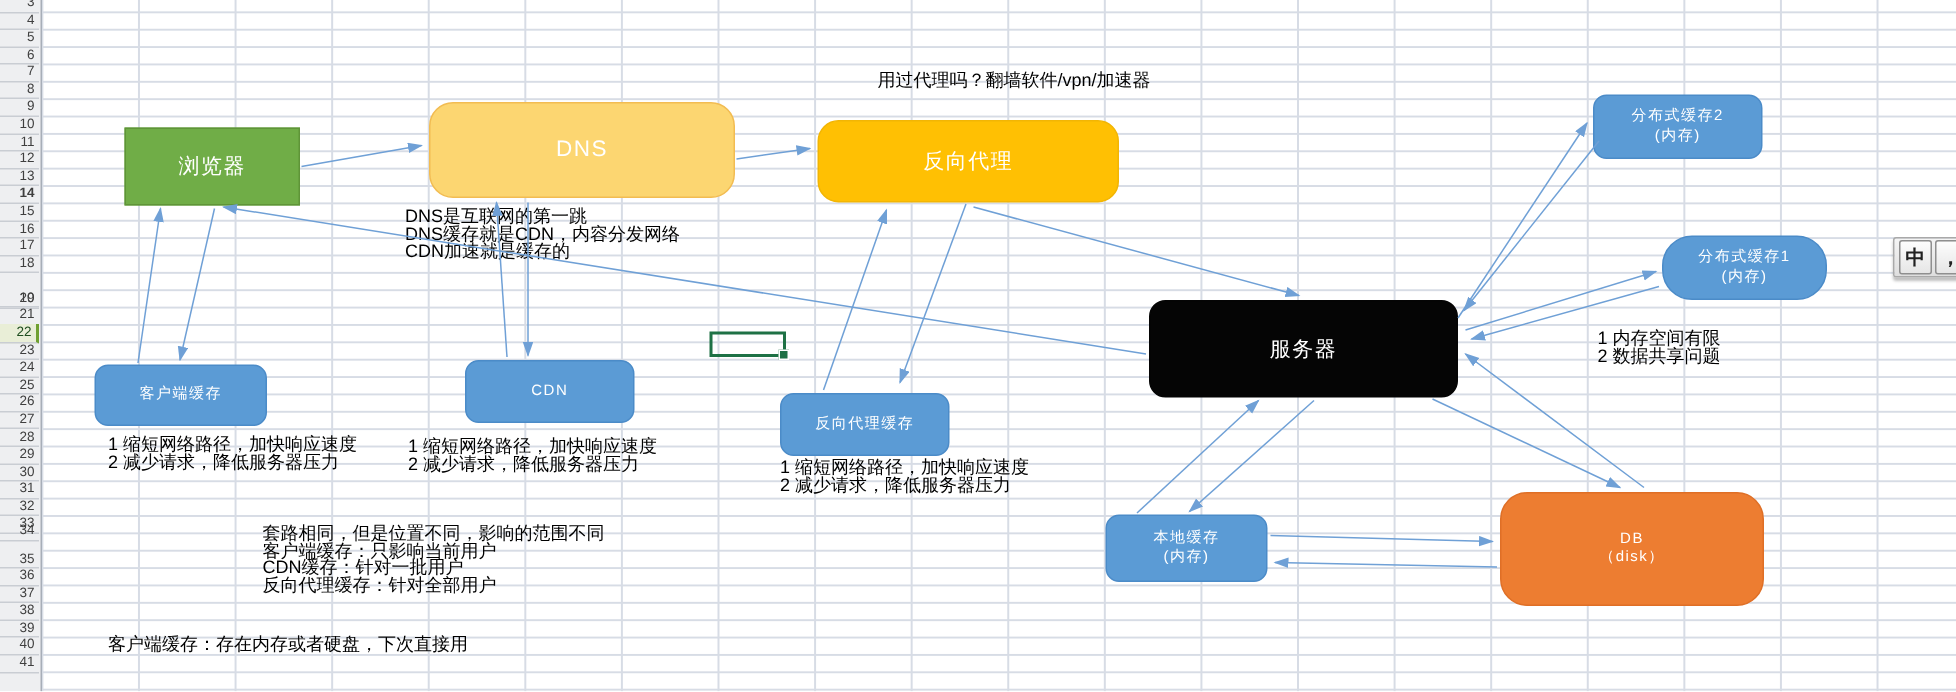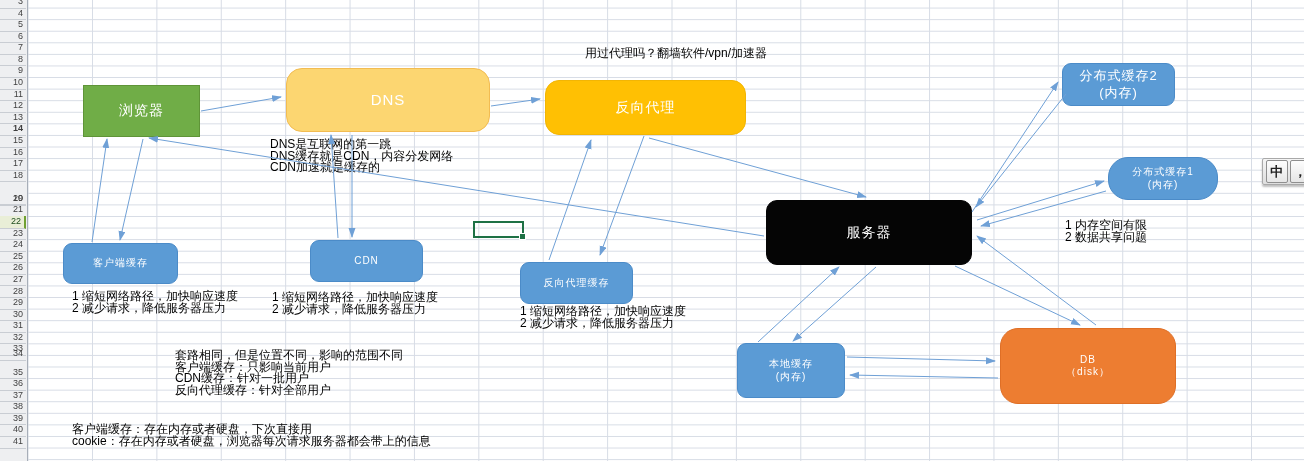--- a/index.html
+++ b/index.html
@@ -99,21 +99,20 @@
         <div>2 数据共享问题</div>
       </div>
       <div class="anno" style="left: 175px; top: 350px;">
         <div>套路相同，但是位置不同，影响的范围不同</div>
         <div>客户端缓存：只影响当前用户</div>
         <div>CDN缓存：针对一批用户</div>
         <div>反向代理缓存：针对全部用户</div>
       </div>
       <div class="anno" style="left: 72px; top: 424px;">
         <div>客户端缓存：存在内存或者硬盘，下次直接用</div>
-        <div>cookie：存在内存或者硬盘，浏览器每次请求服务器都会带上的信息</div>
       </div>
     </div>
 
   <div id="shapes">
       <div class="node" style="left: 83px; top: 85px; width: 117px; height: 52px; background: rgb(112, 173, 71); border: 1px solid rgb(95, 148, 56); border-radius: 0px; font-size: 14px; box-sizing: border-box;">
         <div>浏览器</div>
       </div>
       <div class="node" style="left: 286px; top: 68px; width: 204px; height: 64px; background: rgb(252, 214, 113); border: 1px solid rgb(242, 188, 82); border-radius: 16px; font-size: 15px; box-sizing: border-box;">
         <div>DNS</div>
       </div>
@@ -125,25 +124,25 @@
       </div>
       <div class="node" style="left: 63px; top: 243px; width: 115px; height: 41px; background: rgb(91, 155, 213); border: 1px solid rgb(75, 139, 200); border-radius: 9px; font-size: 10px; box-sizing: border-box;">
         <div>客户端缓存</div>
       </div>
       <div class="node" style="left: 310px; top: 240px; width: 113px; height: 42px; background: rgb(91, 155, 213); border: 1px solid rgb(75, 139, 200); border-radius: 9px; font-size: 10px; box-sizing: border-box;">
         <div>CDN</div>
       </div>
       <div class="node" style="left: 520px; top: 262px; width: 113px; height: 42px; background: rgb(91, 155, 213); border: 1px solid rgb(75, 139, 200); border-radius: 9px; font-size: 10px; box-sizing: border-box;">
         <div>反向代理缓存</div>
       </div>
-      <div class="node" style="left: 737px; top: 343px; width: 108px; height: 55px; background: rgb(91, 155, 213); border: 1px solid rgb(75, 139, 200); border-radius: 9px; font-size: 10px; box-sizing: border-box;">
+      <div class="node" style="left: 737px; top: 343px; width: 108px; height: 45px; background: rgb(91, 155, 213); border: 1px solid rgb(75, 139, 200); border-radius: 9px; font-size: 10px; box-sizing: border-box;">
         <div>本地缓存</div>
         <div>(内存)</div>
       </div>
-      <div class="node" style="left: 1062px; top: 63px; width: 113px; height: 43px; background: rgb(91, 155, 213); border: 1px solid rgb(75, 139, 200); border-radius: 9px; font-size: 13px; box-sizing: border-box; align-items: center;">
+      <div class="node" style="left: 1062px; top: 63px; width: 113px; height: 43px; background: rgb(91, 155, 213); border: 1px solid rgb(75, 139, 200); border-radius: 9px; font-size: 10px; box-sizing: border-box; align-items: center;">
         <div>分布式缓存2</div>
         <div>(内存)</div>
       </div>
       <div class="node" style="left: 1108px; top: 157px; width: 110px; height: 43px; background: rgb(91, 155, 213); border: 1px solid rgb(75, 139, 200); border-radius: 20px; font-size: 10px; box-sizing: border-box;">
         <div>分布式缓存1</div>
         <div>(内存)</div>
       </div>
       <div class="node" style="left: 1000px; top: 328px; width: 176px; height: 76px; background: rgb(237, 125, 49); border: 1px solid rgb(223, 111, 38); border-radius: 18px; font-size: 10px; box-sizing: border-box;">
         <div>DB</div>
         <div>（disk）</div>

